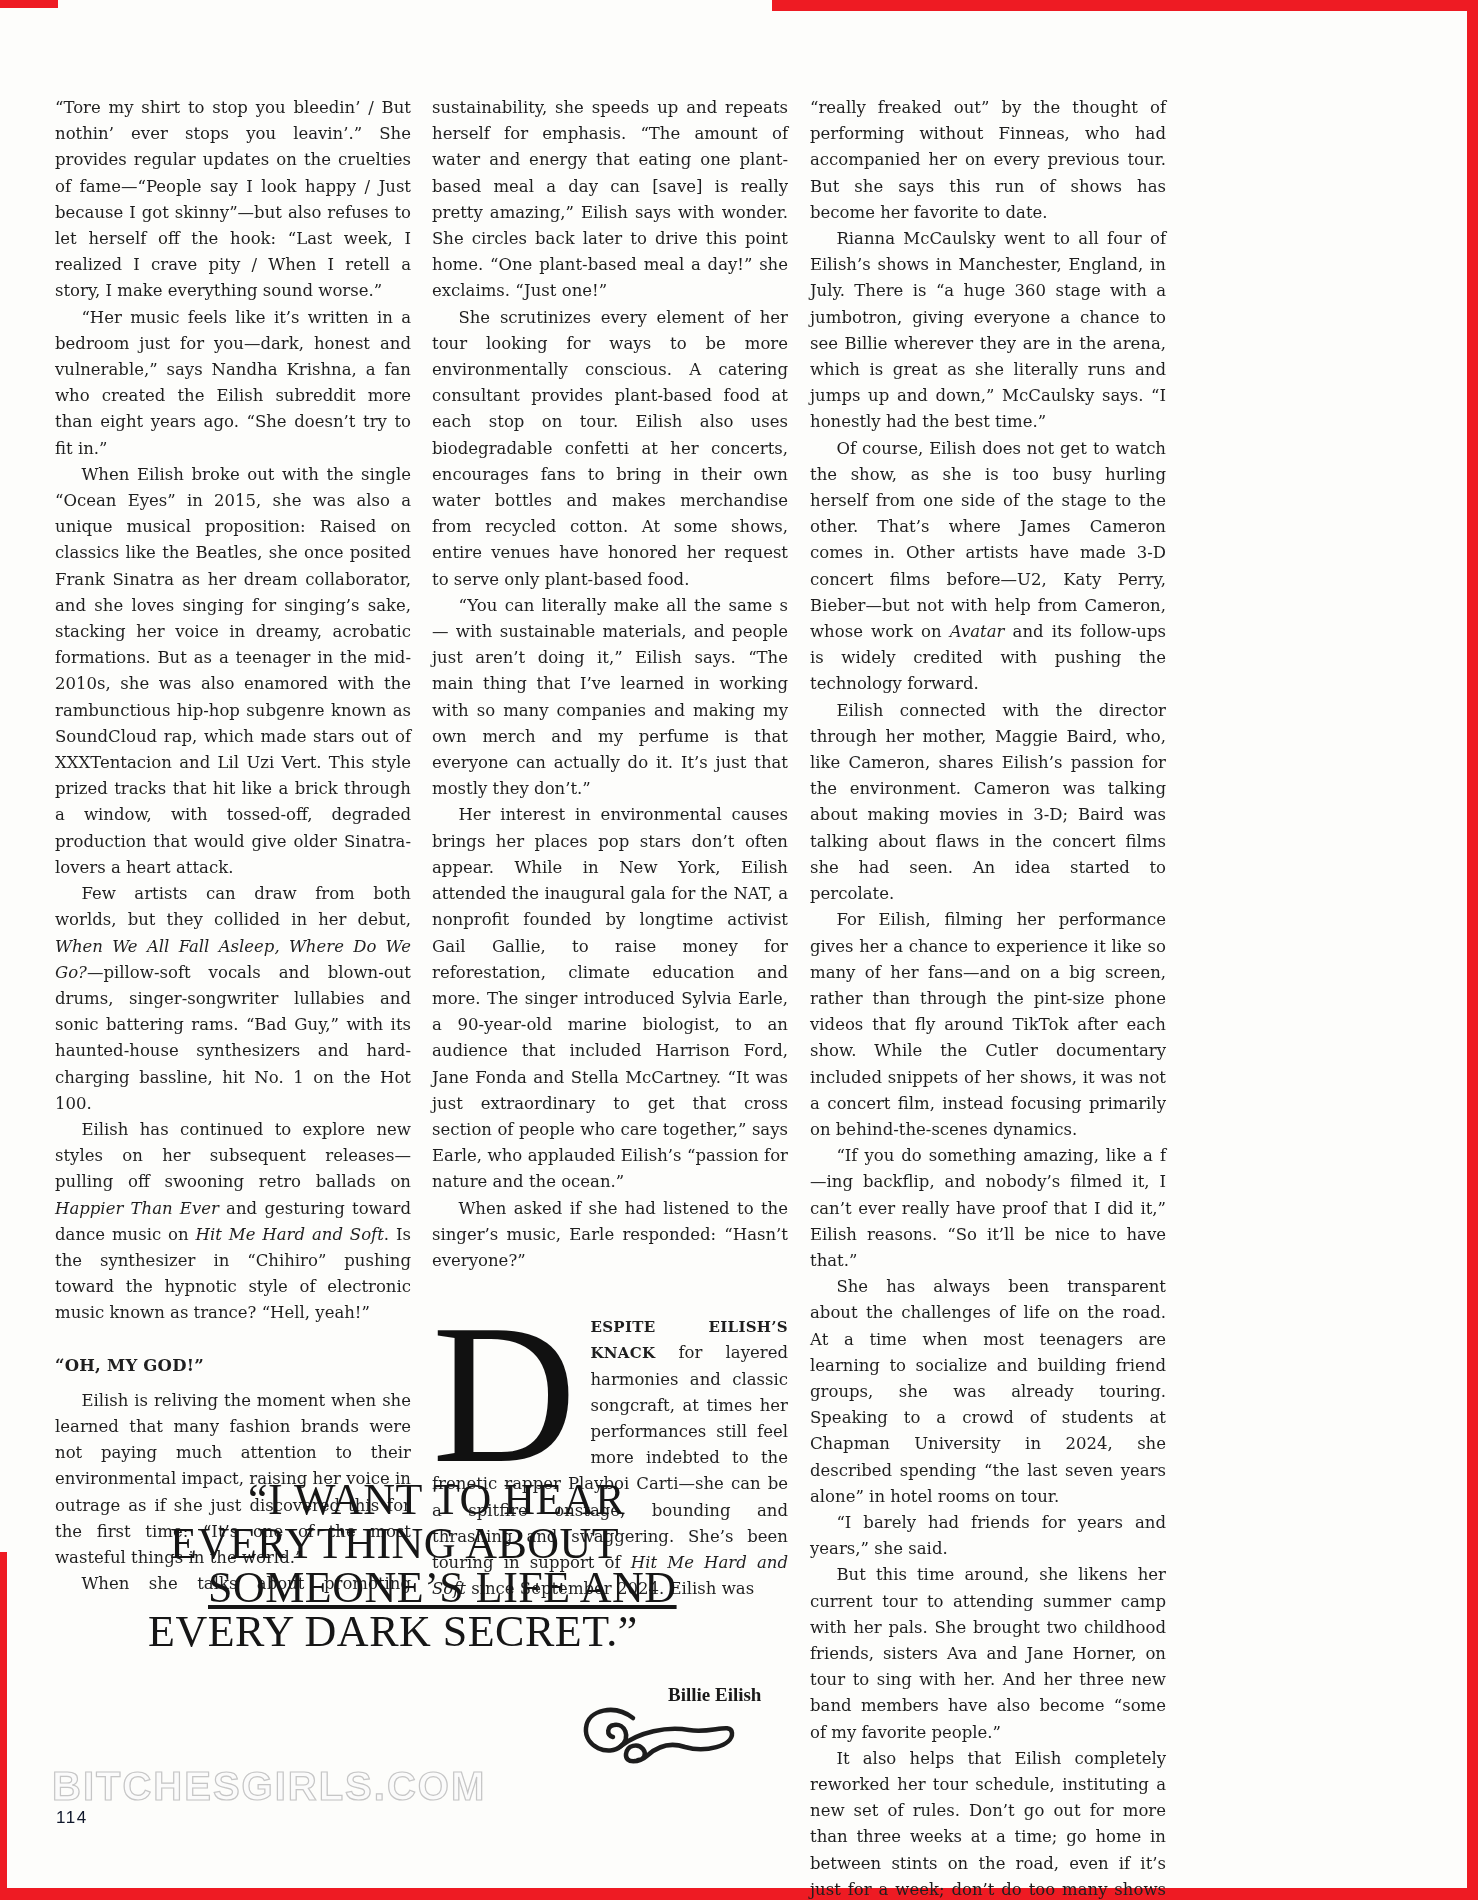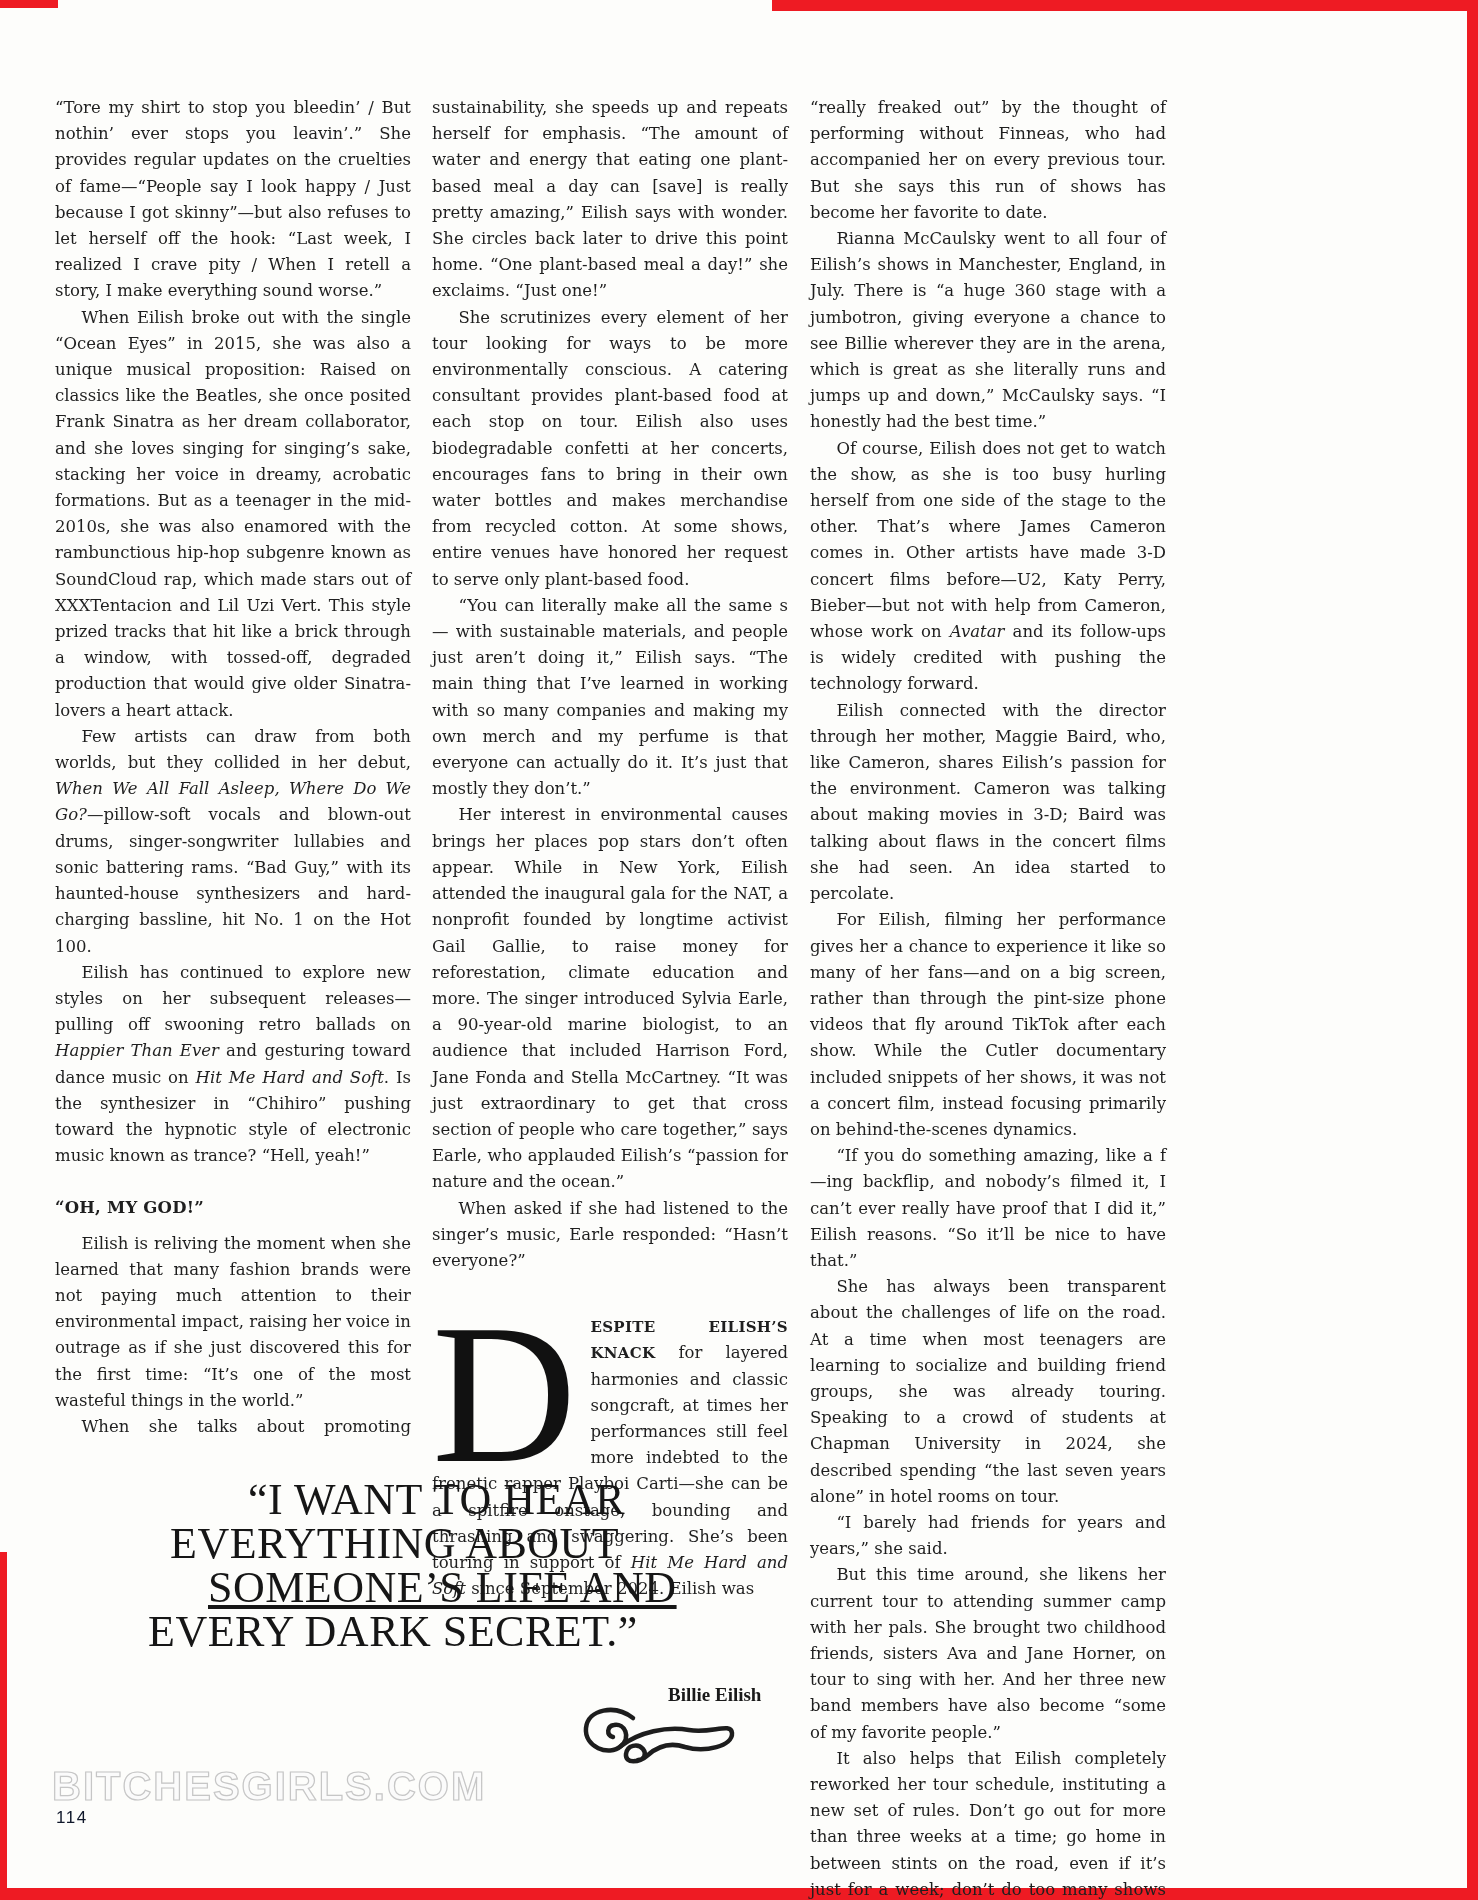--- a/index.html
+++ b/index.html
@@ -86,20 +86,21 @@
 <div class="page">
 
   <div class="edge edge-top-left"></div>
   <div class="edge edge-top-right"></div>
   <div class="edge edge-right"></div>
   <div class="edge edge-bottom"></div>
   <div class="edge edge-left-lower"></div>
 
   <div class="col col-1">
       <p class="para"><span>“Tore my shirt to stop you bleedin’ / But nothin’ ever stops you leavin’.” She provides regular updates on the cruelties of fame—“People say I look happy / Just because I got skinny”—but also refuses to let herself off the hook: “Last week, I realized I crave pity / When I retell a story, I make everything sound worse.”</span></p>
+      <p class="para indent"><span>“Her music feels like it’s written in a bedroom just for you—dark, honest and vulnerable,” says Nandha Krishna, a fan who created the Eilish subreddit more than eight years ago. “She doesn’t try to fit in.”</span></p>
       <p class="para indent"><span>When Eilish broke out with the single “Ocean Eyes” in 2015, she was also a unique musical proposition: Raised on classics like the Beatles, she once posited Frank Sinatra as her dream collaborator, and she loves singing for singing’s sake, stacking her voice in dreamy, acrobatic formations. But as a teenager in the mid-2010s, she was also enamored with the rambunctious hip-hop subgenre known as SoundCloud rap, which made stars out of XXXTentacion and Lil Uzi Vert. This style prized tracks that hit like a brick through a window, with tossed-off, degraded production that would give older Sinatra-lovers a heart attack.</span></p>
       <p class="para indent"><span>Few artists can draw from both worlds, but they collided in her debut, </span><i>When We All Fall Asleep, Where Do We Go?</i><span>—pillow-soft vocals and blown-out drums, singer-songwriter lullabies and sonic battering rams. “Bad Guy,” with its haunted-house synthesizers and hard-charging bassline, hit No. 1 on the Hot 100.</span></p>
       <p class="para indent"><span>Eilish has continued to explore new styles on her subsequent releases—pulling off swooning retro ballads on </span><i>Happier Than Ever</i><span> and gesturing toward dance music on </span><i>Hit Me Hard and Soft</i><span>. Is the synthesizer in “Chihiro” pushing toward the hypnotic style of electronic music known as trance? “Hell, yeah!”</span></p>
       <h3 class="subhead">“OH, MY GOD!”</h3>
       <p class="para indent"><span>Eilish is reliving the moment when she learned that many fashion brands were not paying much attention to their environmental impact, raising her voice in outrage as if she just discovered this for the first time: “It’s one of the most wasteful things in the world.”</span></p>
       <p class="para indent force-last"><span>When she talks about promoting</span></p>
     </div>
   <div class="col col-2">
       <p class="para"><span>sustainability, she speeds up and repeats herself for emphasis. “The amount of water and energy that eating one plant-based meal a day can [save] is really pretty amazing,” Eilish says with wonder. She circles back later to drive this point home. “One plant-based meal a day!” she exclaims. “Just one!”</span></p>
       <p class="para indent"><span>She scrutinizes every element of her tour looking for ways to be more environmentally conscious. A catering consultant provides plant-based food at each stop on tour. Eilish also uses biodegradable confetti at her concerts, encourages fans to bring in their own water bottles and makes merchandise from recycled cotton. At some shows, entire venues have honored her request to serve only plant-based food.</span></p>

